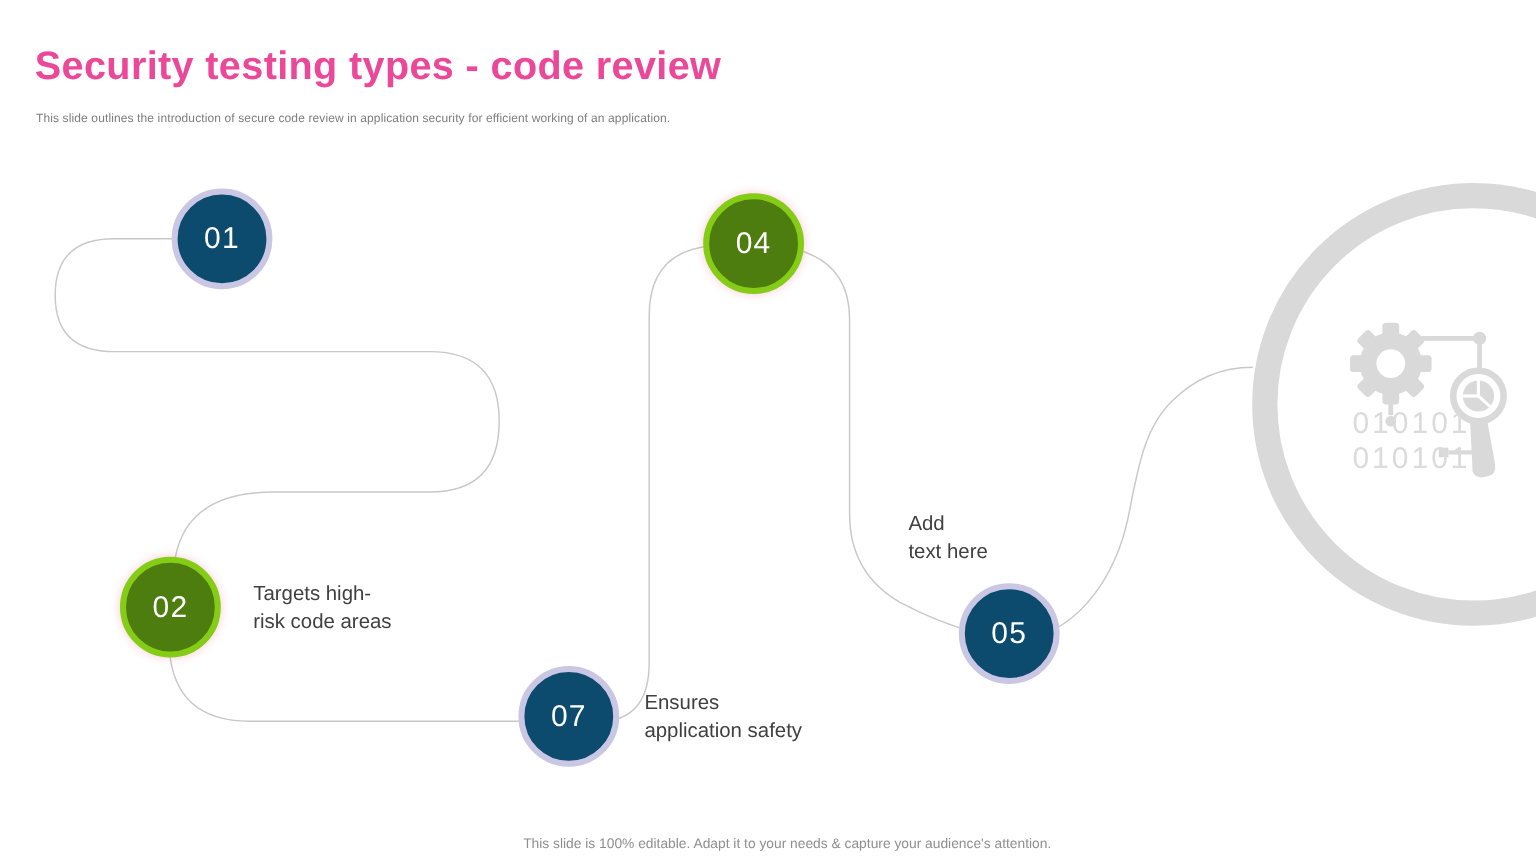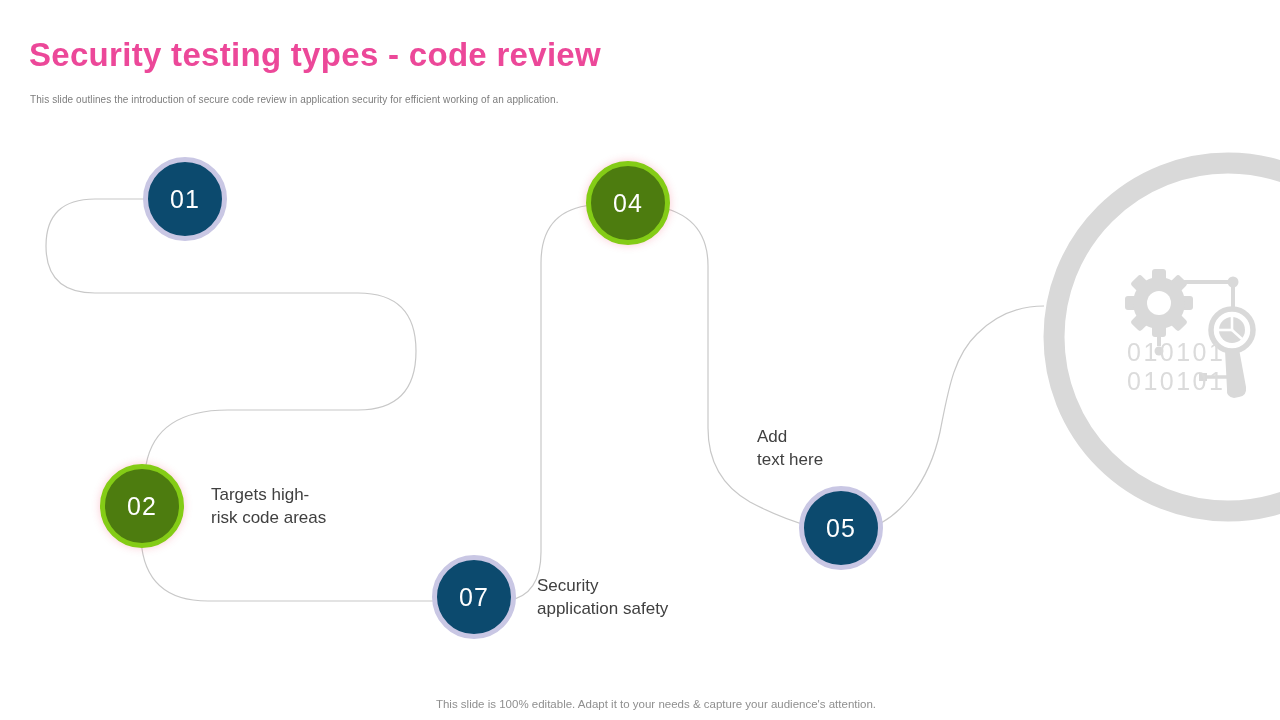--- a/index.html
+++ b/index.html
@@ -148,19 +148,19 @@
   </div>
   <div class="step red s4">
     <span class="num">04</span>
   </div>
   <div class="step navy s5">
     <span class="num">05</span>
   </div>
 
   <div class="steplabel l2">Targets high-
 risk code areas</div>
-  <div class="steplabel l3">Security
+  <div class="steplabel l3">Ensures
 application safety</div>
   <div class="steplabel l5">Add
 text here</div>
 
   <p class="footer">This slide is 100% editable. Adapt it to your needs &amp; capture your audience's attention.</p>
 </div>
 
 </body></html>

